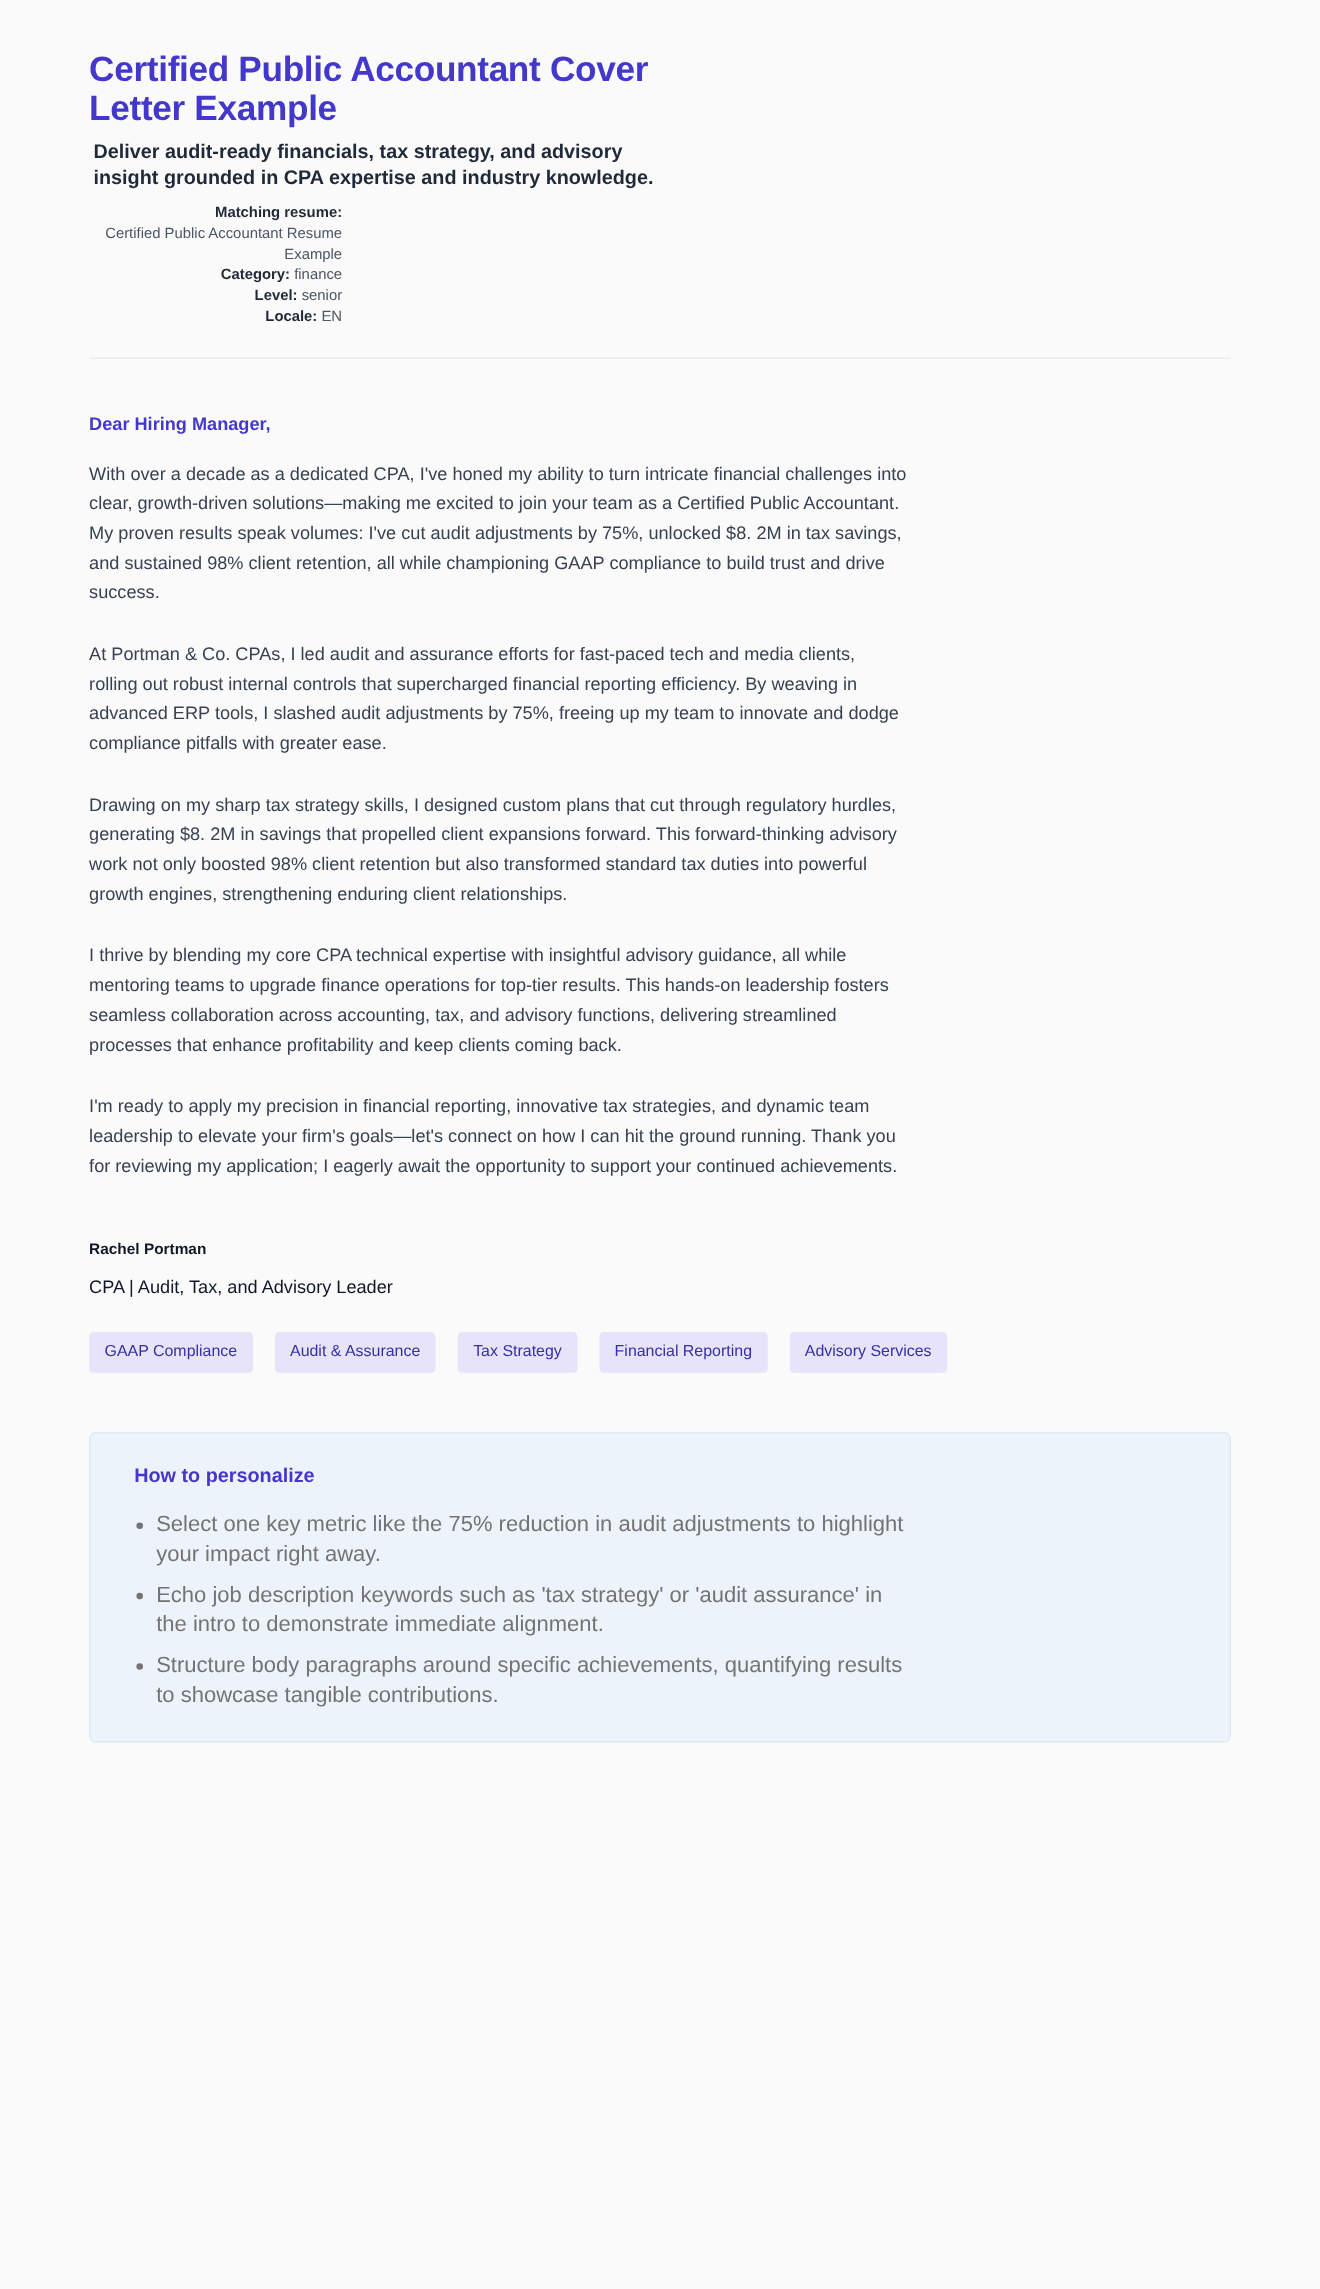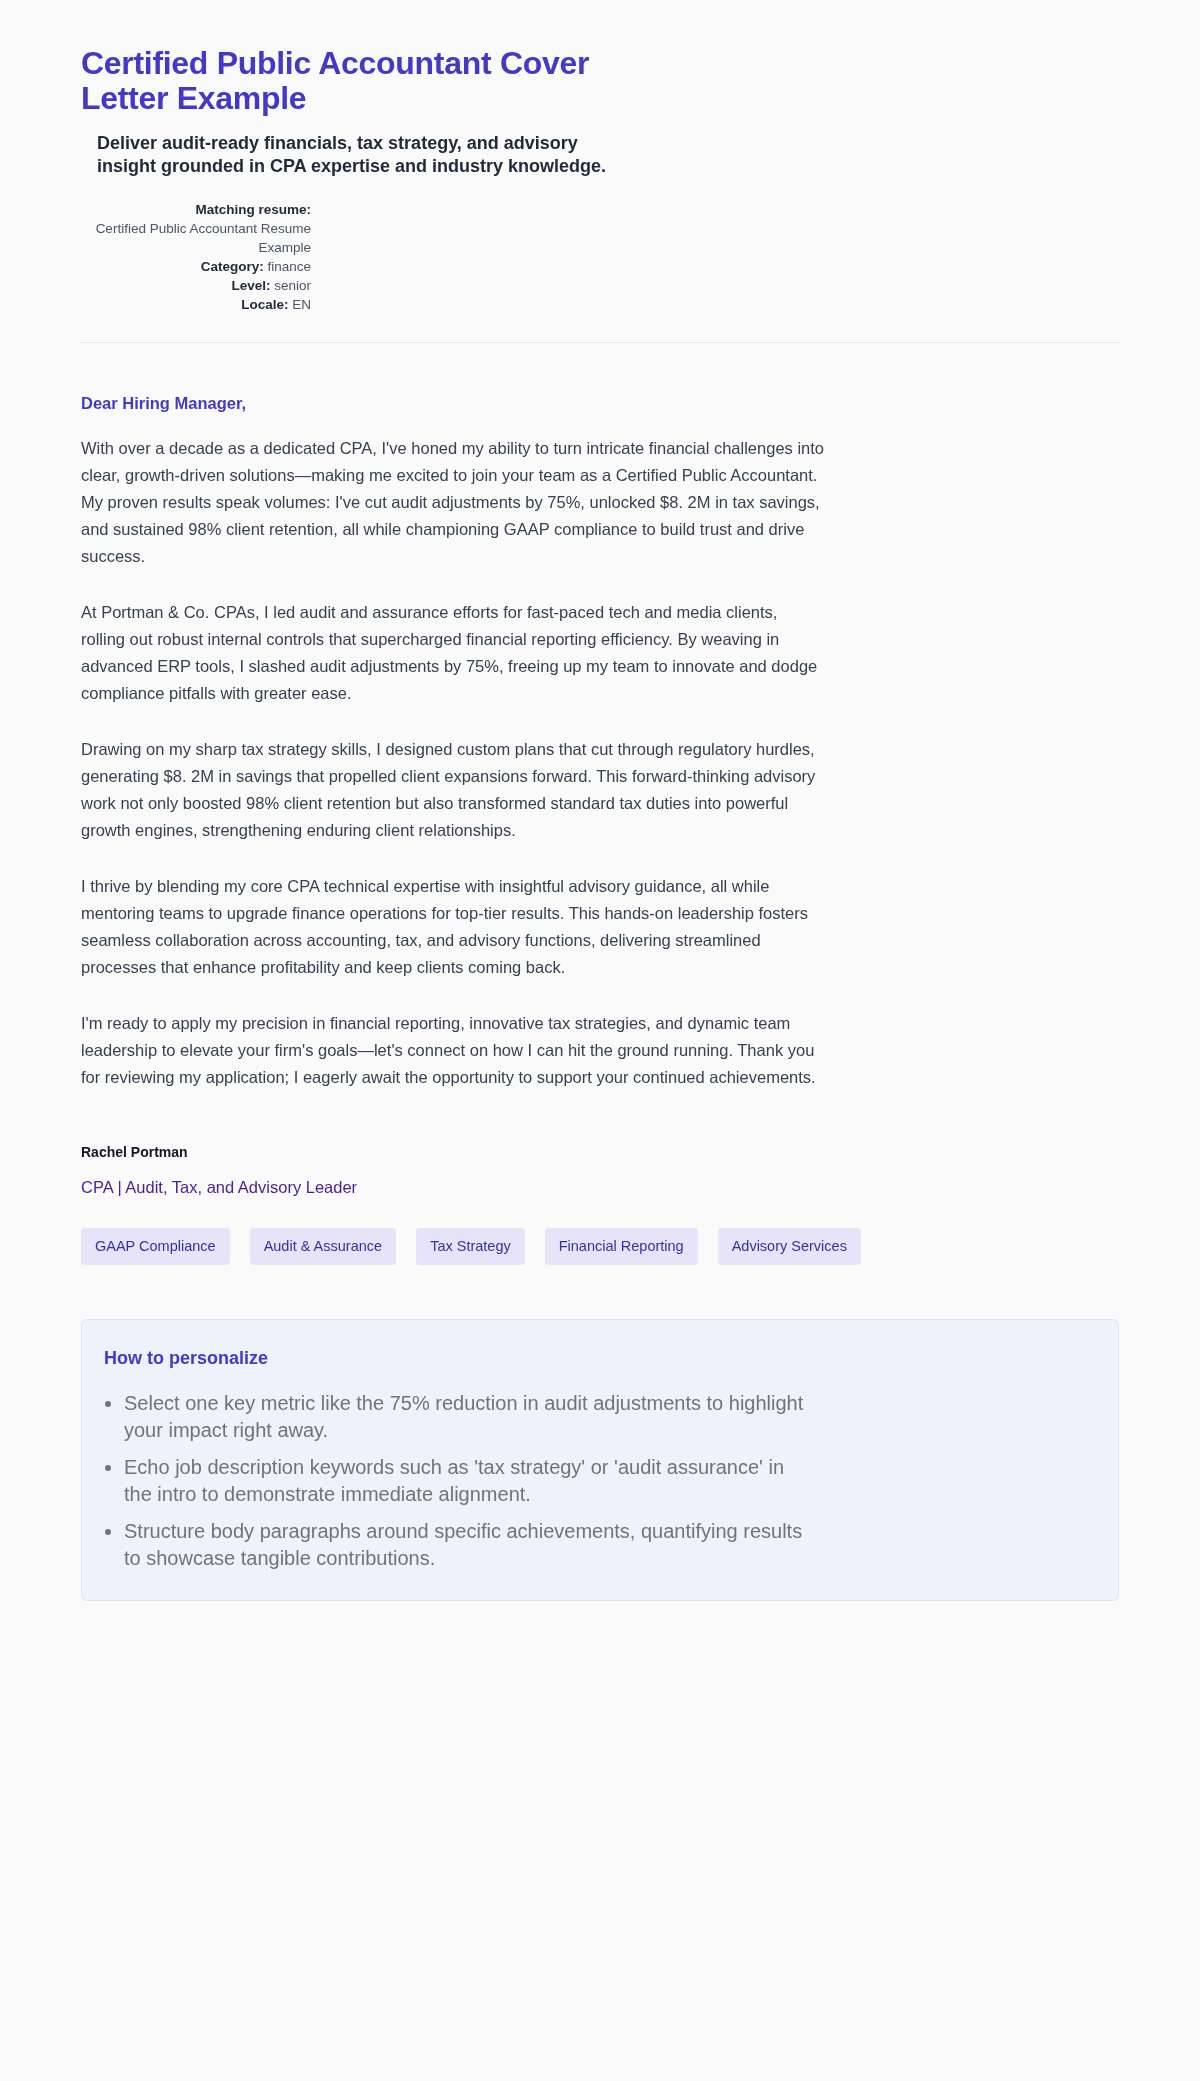--- a/index.html
+++ b/index.html
@@ -34,21 +34,21 @@
   .header-left{max-width:560px;}
   h1.title{
     margin:0 0 11px 0;
     font-size:32px;
     line-height:35px;
     font-weight:700;
     color:var(--accent,#4338ca);
     letter-spacing:-0.3px;
   }
   .subtitle{
-    margin:16px;
+    margin:4px;
     font-size:18px;
     line-height:23px;
     font-weight:700;
     color:#1f2937;
     max-width:530px;
   }
   .meta{
     text-align:right;
     font-size:13.5px;
     line-height:19px;
@@ -85,21 +85,21 @@
     margin:49px 0 0 0;
     font-size:14px;
     line-height:24px;
     font-weight:700;
     color:#111827;
   }
   .sig-title{
     margin:11px 0 0 0;
     font-size:16.5px;
     line-height:24px;
-    color:#4c1d95;
+    color:#0f172a;
   }
   
   .tags{
     display:flex;
     flex-wrap:wrap;
     gap:20px;
     margin-top:29px;
   }
   .tag{
     display:inline-block;
@@ -110,21 +110,21 @@
     padding:9px 14px;
     border-radius:4px;
     white-space:nowrap;
   }
   
   .tips{
     margin-top:54px;
     background:var(--tipbox-bg,#edf3fa);
     border:1px solid var(--tipbox-border,#d8e5f1);
     border-radius:6px;
-    padding:26px 30px 28px 22px;
+    padding:26px 30px 28px 40px;
   }
   .tips h2{
     margin:0 0 20px 0;
     font-size:18px;
     line-height:24px;
     font-weight:700;
     color:var(--accent,#4338ca);
   }
   .tips ul{
     margin:0;

